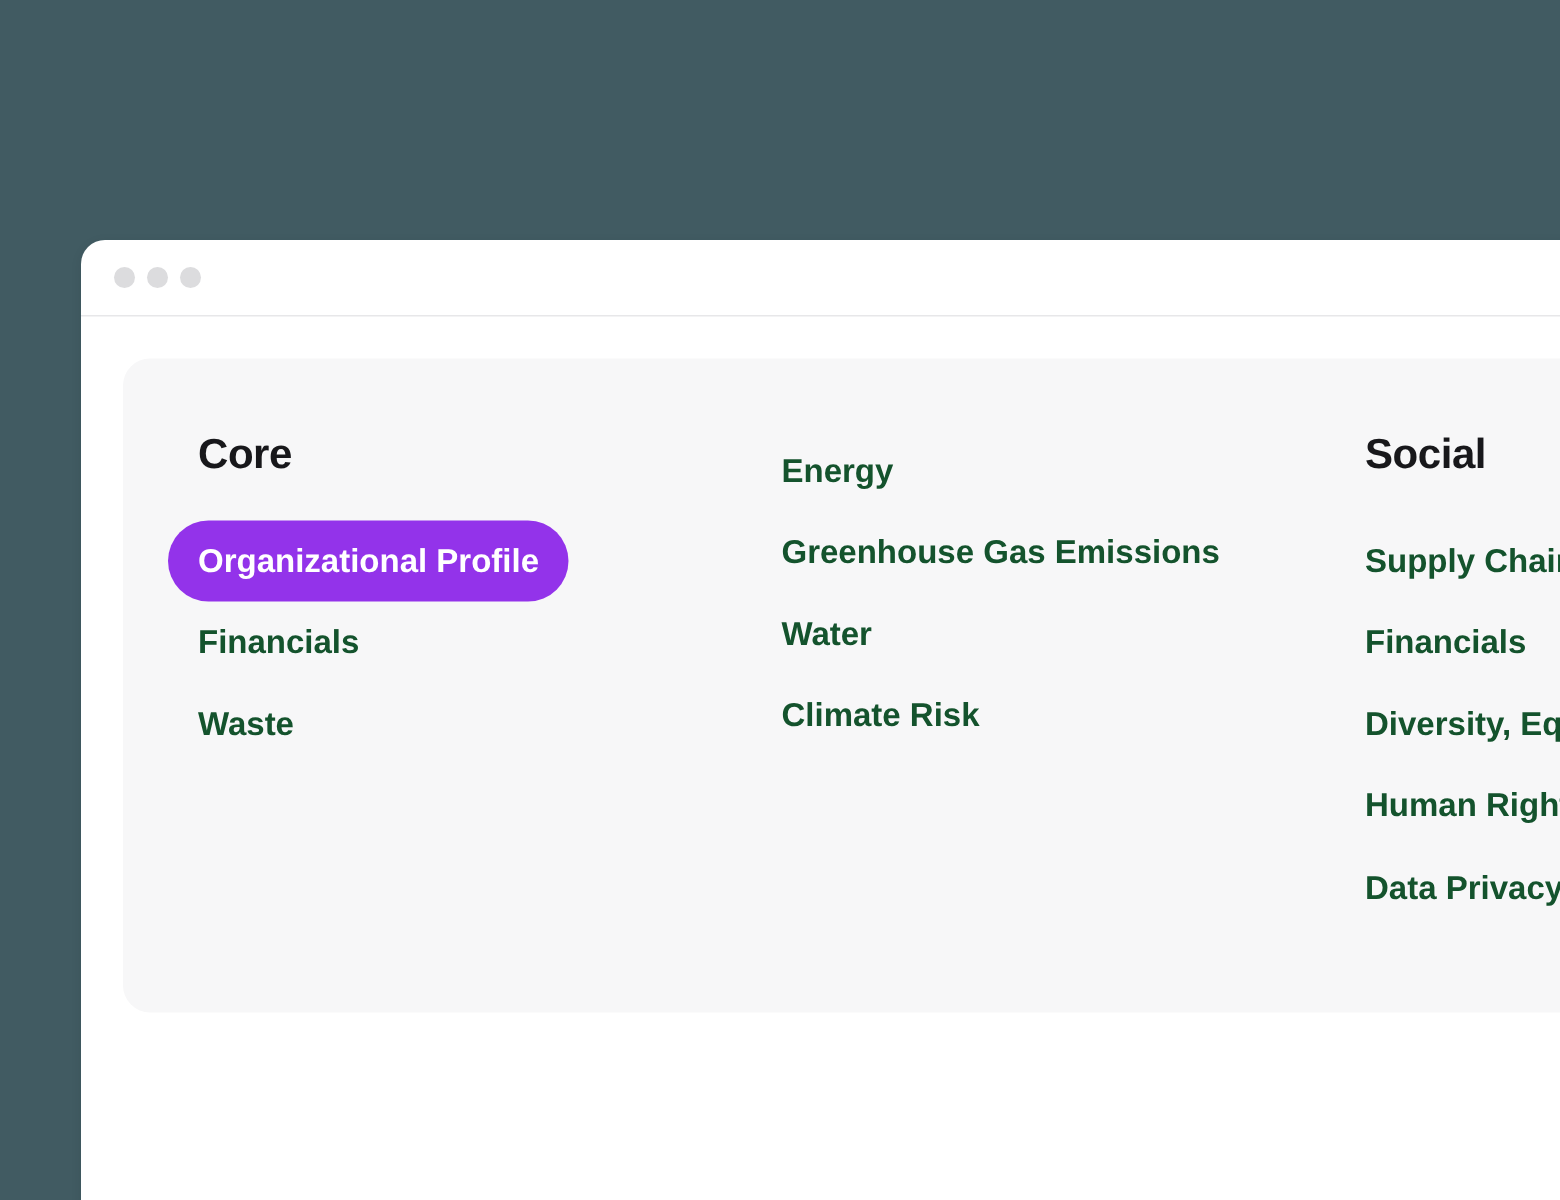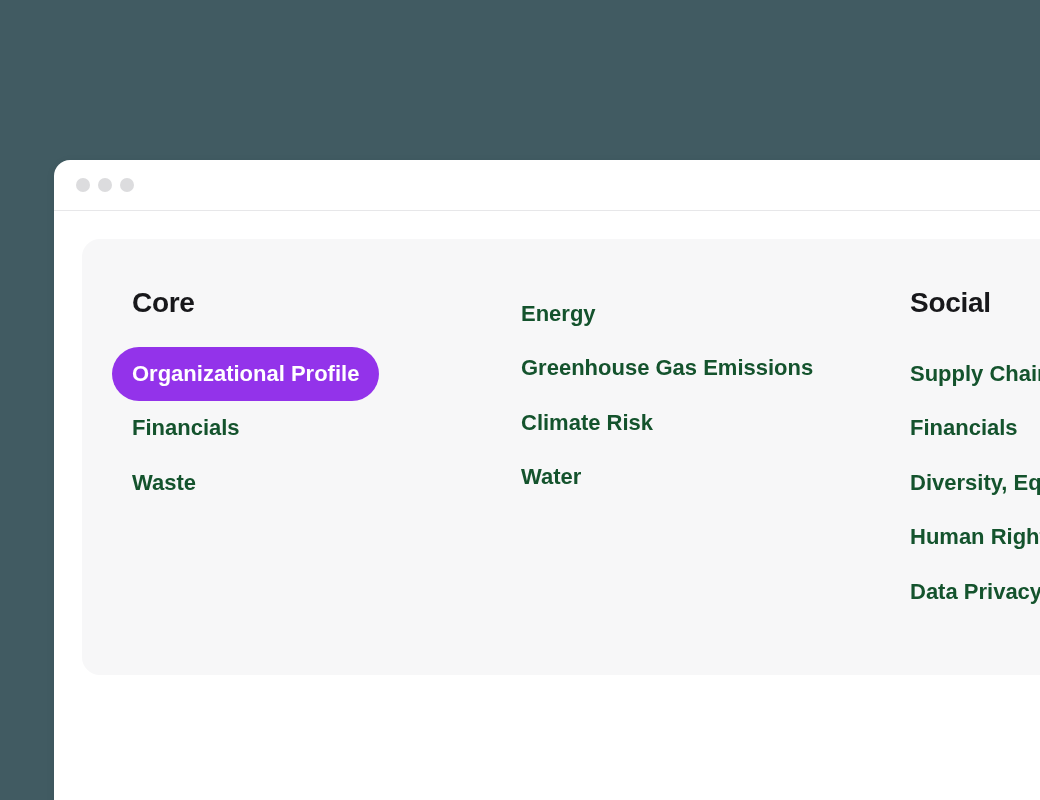--- a/index.html
+++ b/index.html
@@ -112,22 +112,22 @@
           <div class="menu-item active">Organizational Profile</div>
           <div class="menu-item">Financials</div>
           <div class="menu-item">Waste</div>
         </div>
       </div>
 
       <div class="column">
         <div class="menu-items">
           <div class="menu-item">Energy</div>
           <div class="menu-item">Greenhouse Gas Emissions</div>
+          <div class="menu-item">Water</div>
           <div class="menu-item">Climate Risk</div>
-          <div class="menu-item">Water</div>
         </div>
       </div>
 
       <div class="column">
         <div class="column-heading">Social</div>
         <div class="menu-items">
           <div class="menu-item">Supply Chain</div>
           <div class="menu-item">Financials</div>
           <div class="menu-item">Diversity, Equity</div>
           <div class="menu-item">Human Rights</div>

